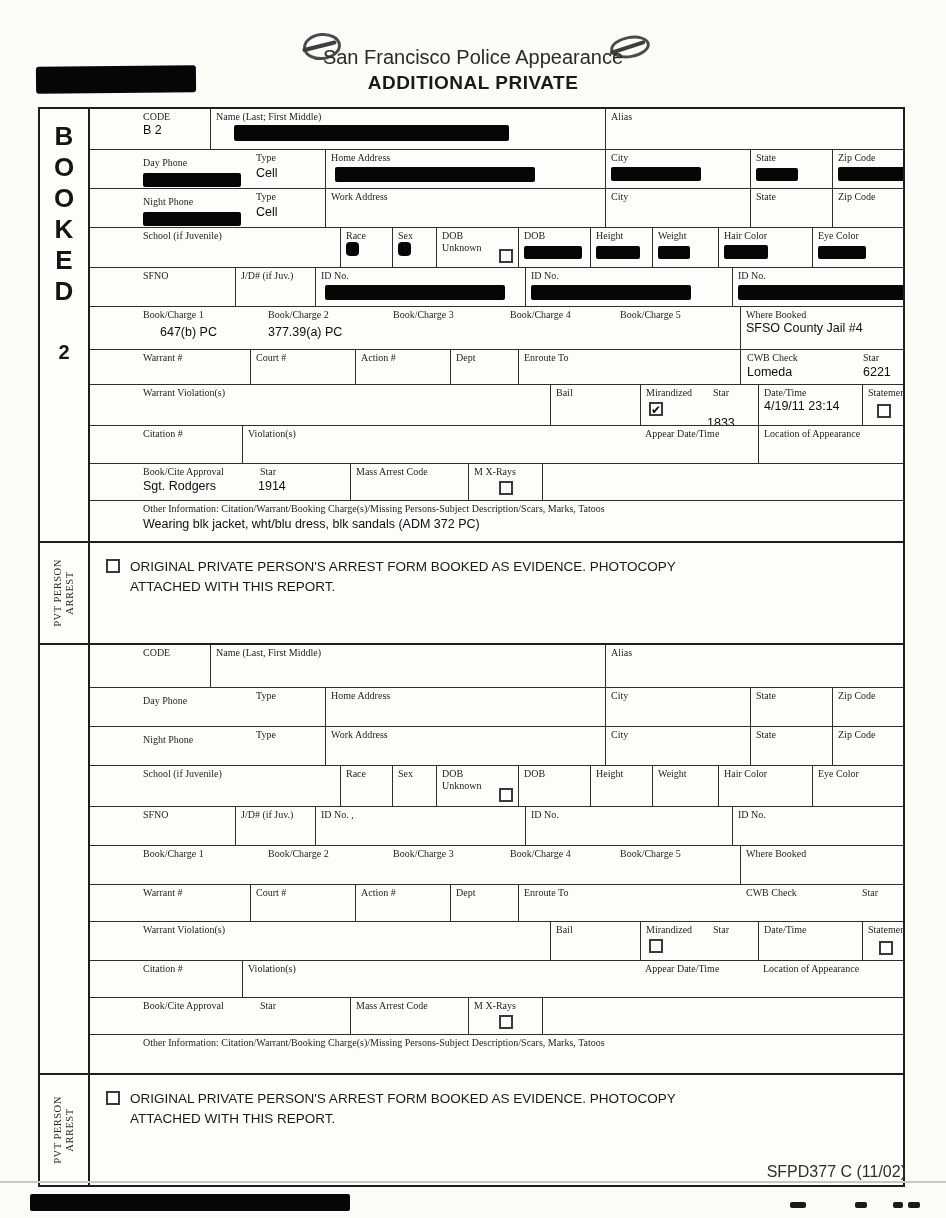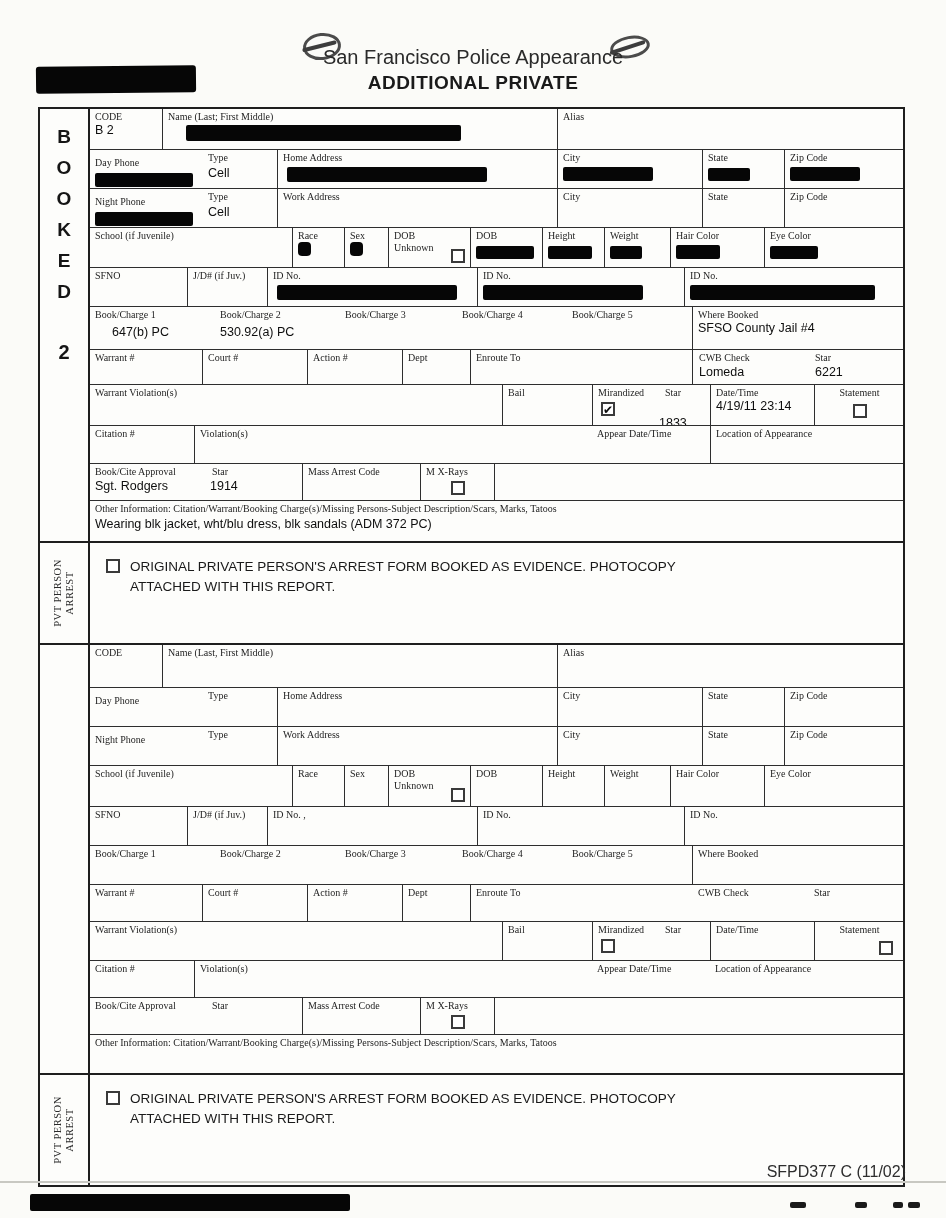--- a/index.html
+++ b/index.html
@@ -16,33 +16,33 @@
   .staple { position:absolute; border:3px solid #4b4b4b; border-radius:50%; background:transparent; }
   .staple::after { content:""; position:absolute; left:-4px; top:40%; width:110%; height:4px; background:#3d3d3d; border-radius:2px; transform:rotate(-8deg); }
   .redact-top { position:absolute; left:36px; top:66px; width:160px; height:27px; background:#060606; border-radius:3px; transform:rotate(-.6deg); }
 
   
   .form { position:absolute; left:38px; top:107px; width:867px; border:2px solid #1e1e1e; background:#fdfdfb; box-sizing:border-box; }
   .block { display:flex; }
   .block.b2 { border-top:2px solid #1e1e1e; }
   .leftcol { width:50px; flex:none; border-right:2px solid #1e1e1e; position:relative; box-sizing:border-box; }
   .rows { flex:1; min-width:0; }
-  .row { display:flex; border-top:1px solid #2e2e2e; align-items:stretch; }
+  .row { display:flex; border-top:1px solid #2e2e2e; align-items:stretch;padding-left:48px; }
   .row.first { border-top:none; }
   .cell { border-left:1px solid #2e2e2e; padding:2px 4px 1px 5px; position:relative; box-sizing:border-box; flex:none; overflow:hidden; }
   .cell.fc { border-left:none; }
   .cell.grow { flex:1; }
   .lbl { font-size:10px; line-height:12px; color:#242424; }
   .val { font-size:12.5px; line-height:15px; font-family:"Liberation Sans",sans-serif; color:#0e0e0e; }
   .abs { position:absolute; top:2px; }
   .vabs { position:absolute; }
 
   .booked-wrap { position:absolute; top:12px; left:0; width:100%; text-align:center; }
   .booked { width:26px; margin:0 auto; font-family:"Liberation Sans",sans-serif; font-weight:bold;
-    font-size:19px; line-height:31px; word-break:break-all; letter-spacing:0; color:#151515; }
+    font-size:26px; line-height:31px; word-break:break-all; letter-spacing:0; color:#151515; }
   .booked-num { margin-top:34px; font-family:"Liberation Sans",sans-serif; font-weight:bold; font-size:20px; color:#151515; }
 
   .pvtlabel { position:absolute; top:50%; left:50%; transform:translate(-50%,-50%) rotate(-90deg);
     width:88px; text-align:center; font-size:10.5px; line-height:12px; letter-spacing:.5px; color:#2a2a2a; }
 
   .cb { width:14px; height:14px; border:2px solid #3a3a3a; display:inline-block; vertical-align:middle;
     text-align:center; line-height:12px; font-size:12px; box-sizing:border-box; background:#fff; color:#0a0a0a; font-family:"Liberation Sans",sans-serif; }
   .redact { display:inline-block; background:#060606; border-radius:2px; height:13px; vertical-align:middle; }
   .blob { display:inline-block; width:13px; height:14px; background:#060606; border-radius:4px; }
 
@@ -194,21 +194,21 @@
       </div>
 
       <div class="row" style="height:42px">
         <div class="cell fc" style="width:602px">
           <span class="lbl abs" style="left:5px">Book/Charge 1</span>
           <span class="lbl abs" style="left:130px">Book/Charge 2</span>
           <span class="lbl abs" style="left:255px">Book/Charge 3</span>
           <span class="lbl abs" style="left:372px">Book/Charge 4</span>
           <span class="lbl abs" style="left:482px">Book/Charge 5</span>
           <span class="val vabs" style="left:22px; top:18px">647(b) PC</span>
-          <span class="val vabs" style="left:130px; top:18px">530.92(a) PC</span>
+          <span class="val vabs" style="left:130px; top:18px">377.39(a) PC</span>
         </div>
         <div class="cell grow">
           <div class="lbl">Where Booked</div>
           <div class="val">SFSO County Jail #4</div>
         </div>
       </div>
 
       <div class="row" style="height:34px">
         <div class="cell fc" style="width:112px">
           <div class="lbl">Warrant #</div>

